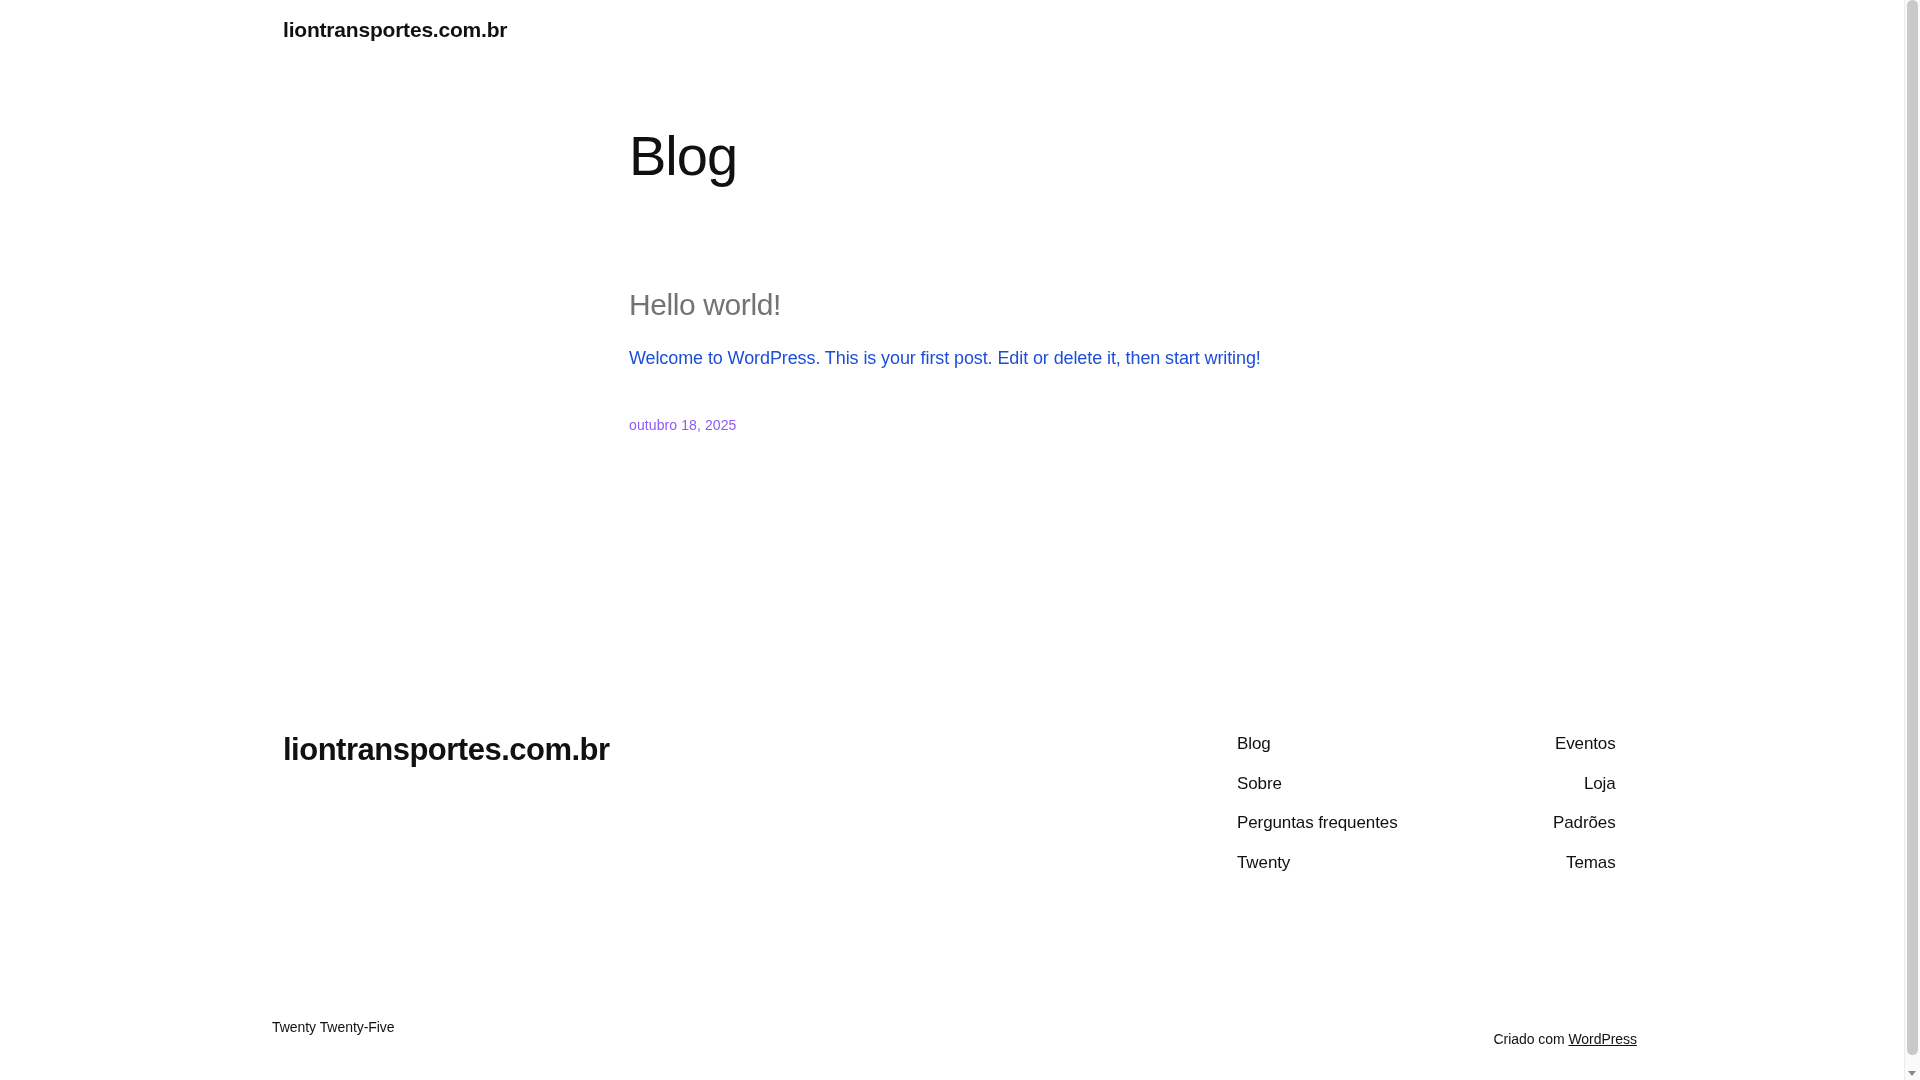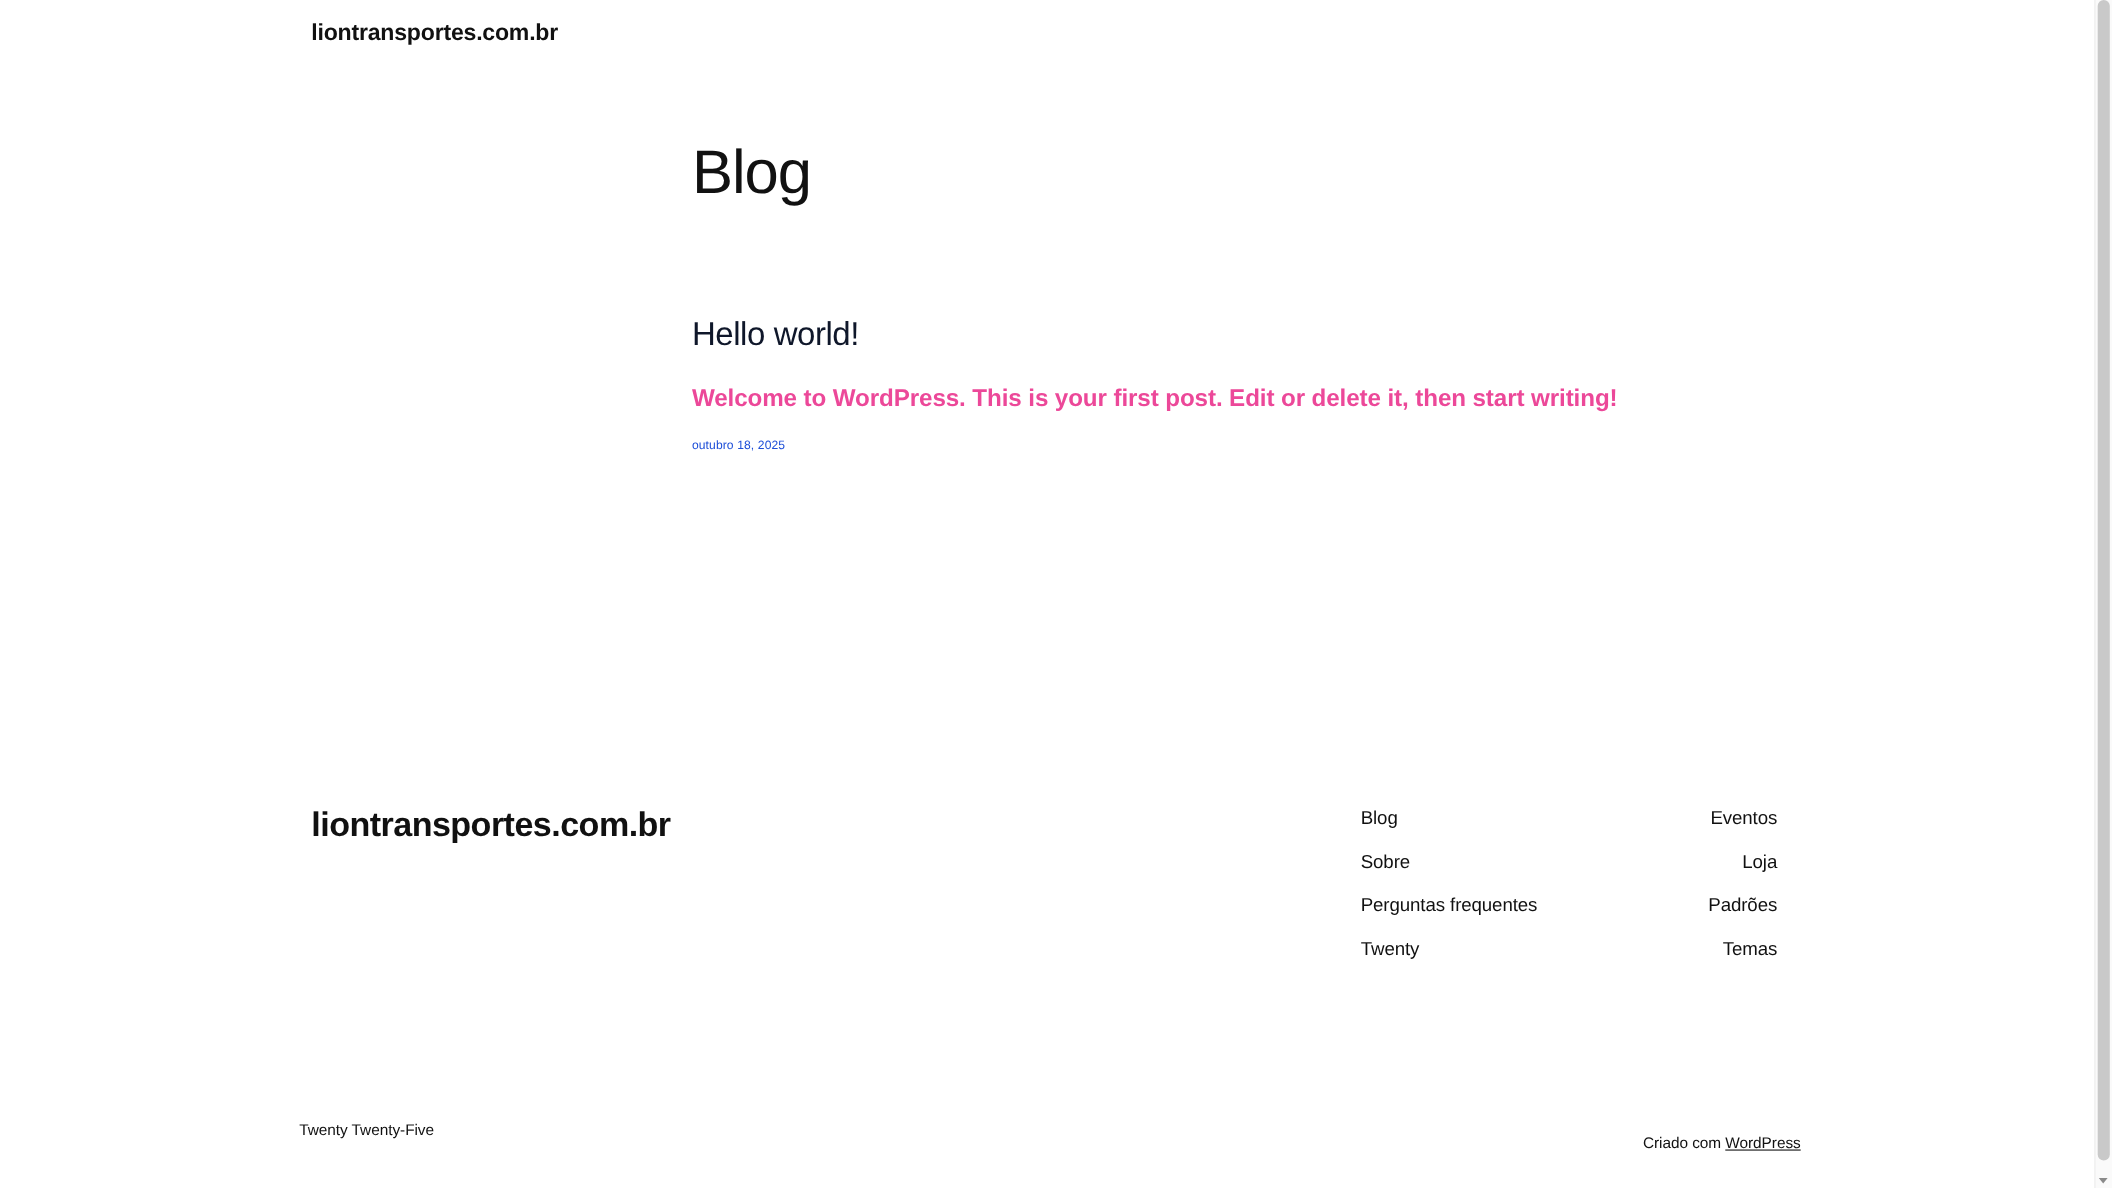--- a/index.html
+++ b/index.html
@@ -58,35 +58,34 @@
   }
 
   .post {
     margin-top: 100px;
   }
   .post-title {
     font-size: 30px;
     font-weight: 400;
     line-height: 1.2;
     letter-spacing: -0.4px;
-    color: #0f172a;
+    color: #737373;
     margin: 0;
   }
   .post-excerpt {
     margin: 22px 0 0 0;
-    font-size: 22px;
+    font-size: 18px;
     line-height: 1.5;
-    color: #ec4899;
+    color: #1d4ed8;
     letter-spacing: -0.1px;
-    font-weight: bold;
   }
   .post-date {
-    margin-top: 21px;
-    font-size: 11px;
-    color: #1d4ed8;
+    margin-top: 45px;
+    font-size: 14px;
+    color: #8b5cf6;
     letter-spacing: 0.1px;
   }
 
   
   .footer {
     position: absolute;
     left: 0;
     top: 700px;
     width: 1920px;
   }

